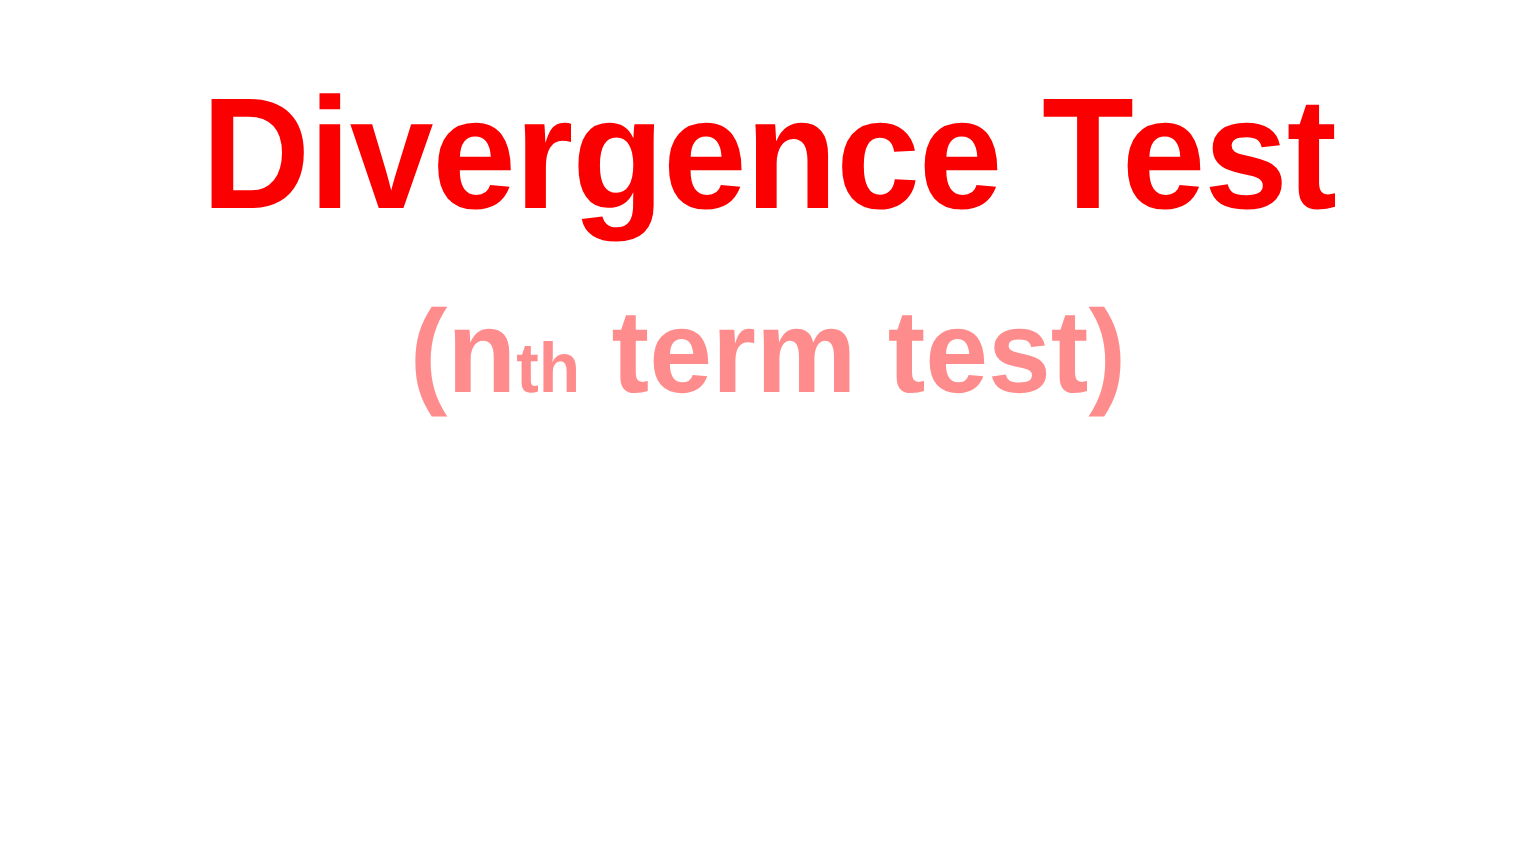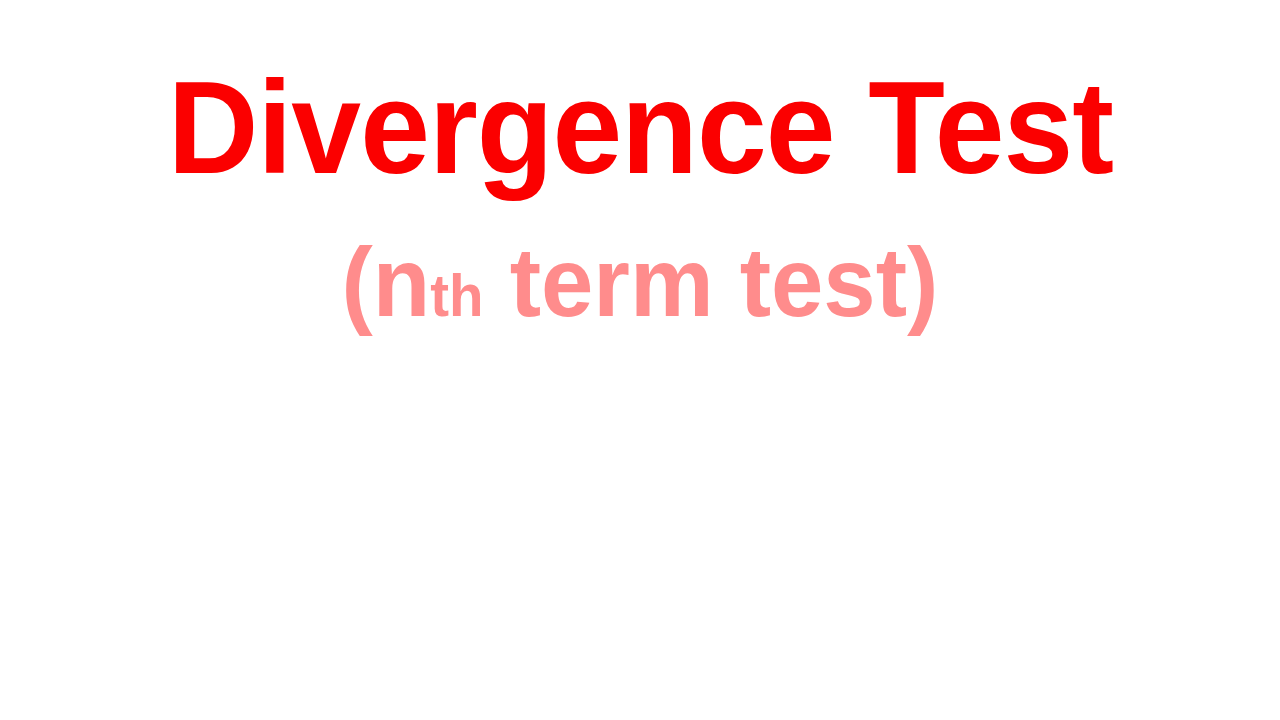--- a/index.html
+++ b/index.html
@@ -40,21 +40,21 @@
     display: inline-block;
     transform: scaleX(0.95);
     transform-origin: center center;
     white-space: nowrap;
   }
 
   
   #subtitle-block {
     position: absolute;
     left: 0;
-    top: 233px;
+    top: 244px;
     width: 1280px;
     text-align: center;
     line-height: 1;
   }
   #subtitle-text {
     font-family: "Liberation Sans", "DejaVu Sans", sans-serif;
     font-weight: bold;
     font-size: 98px;
     letter-spacing: 0px;
     color: #ff8c8c;

